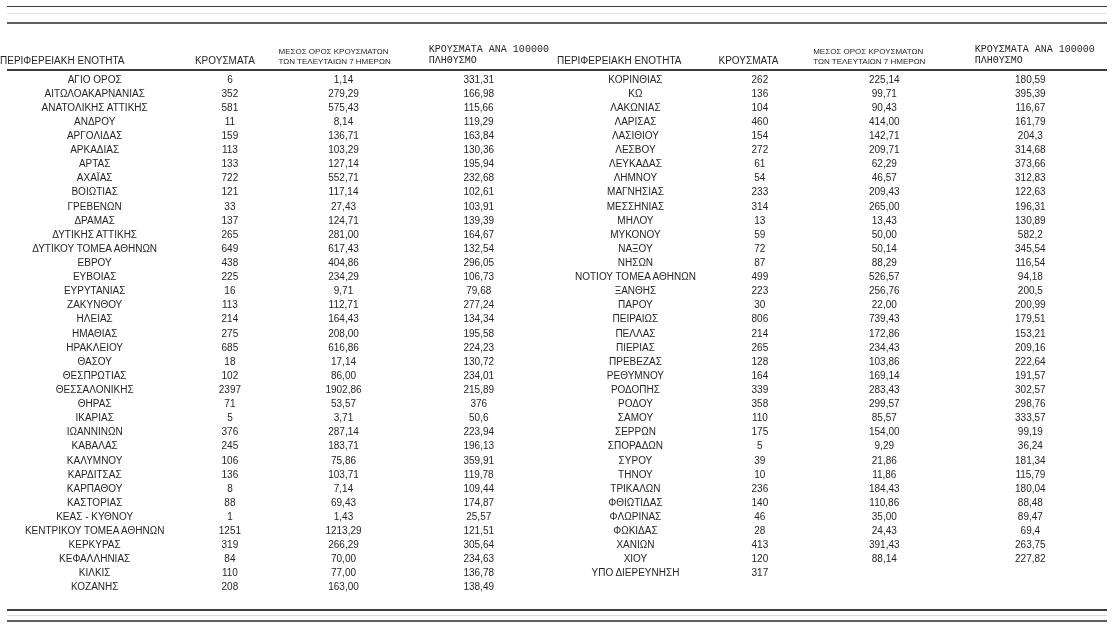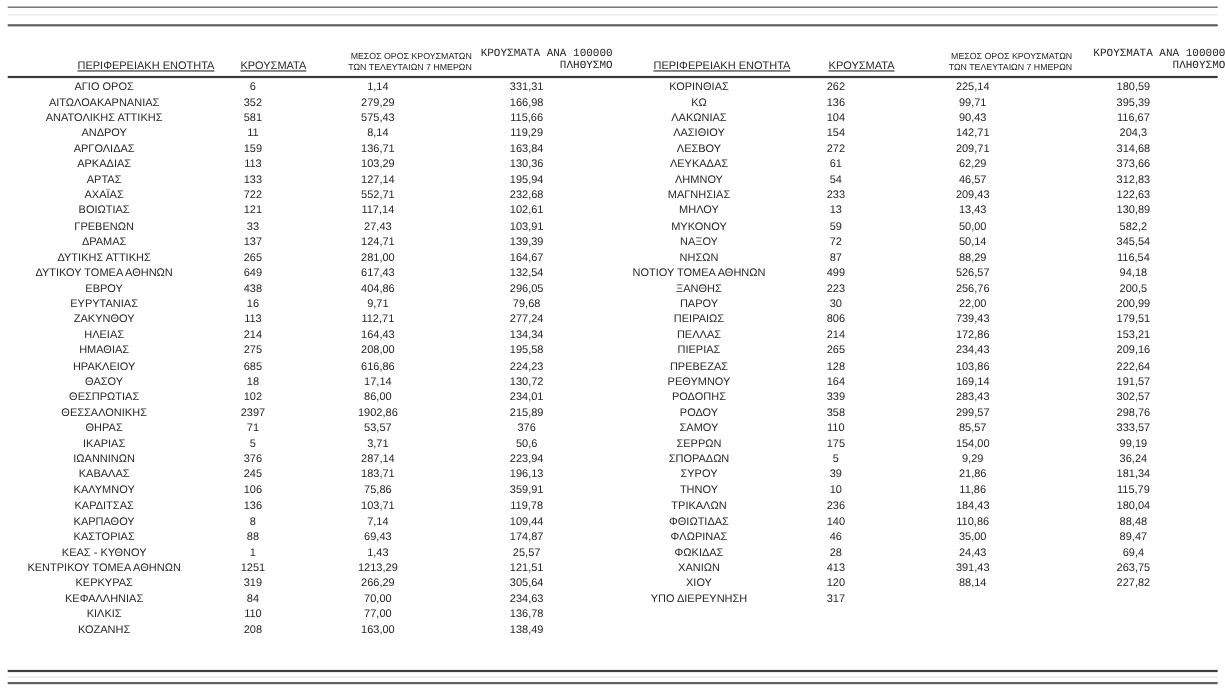--- a/index.html
+++ b/index.html
@@ -25,24 +25,24 @@
   .half-right { left:557px; }
 
   .thead {
     position:absolute; top:36px; height:32px; left:0; right:0;
     display:grid; align-items:end;
   }
   .half-left  .thead, .half-left  .trow { grid-template-columns:35% 15% 27% 23%; }
   .half-right .thead, .half-right .trow { grid-template-columns:29% 17% 29% 25%; }
 
   .hcell {
-    text-align:right; white-space:nowrap;
+    text-align:left; white-space:nowrap;
     padding-bottom:2px; line-height:11px;
   }
-  .h-region, .h-cases { font-size:10px;text-decoration:underline; }
+  .h-region, .h-cases { font-size:10px; }
   .h-avg7    { font-size:8px;   line-height:9.5px; }
   .h-per100k { font-size:10px; line-height:11px;font-family:Liberation Mono, monospace; }
 
   .tbody { position:absolute; top:72px; left:0; right:16px; }
   .trow  { display:grid; height:14.12px; align-items:center; }
   .tcell { text-align:center; font-size:10px; white-space:nowrap; }
 </style>
 </head>
 <body>
 
@@ -148,20 +148,26 @@
           <div class="tcell">617,43</div>
           <div class="tcell">132,54</div>
         </div>
         <div class="trow">
           <div class="tcell">ΕΒΡΟΥ</div>
           <div class="tcell">438</div>
           <div class="tcell">404,86</div>
           <div class="tcell">296,05</div>
         </div>
         <div class="trow">
+          <div class="tcell">ΕΥΒΟΙΑΣ</div>
+          <div class="tcell">225</div>
+          <div class="tcell">234,29</div>
+          <div class="tcell">106,73</div>
+        </div>
+        <div class="trow">
           <div class="tcell">ΕΥΡΥΤΑΝΙΑΣ</div>
           <div class="tcell">16</div>
           <div class="tcell">9,71</div>
           <div class="tcell">79,68</div>
         </div>
         <div class="trow">
           <div class="tcell">ΖΑΚΥΝΘΟΥ</div>
           <div class="tcell">113</div>
           <div class="tcell">112,71</div>
           <div class="tcell">277,24</div>
@@ -315,20 +321,26 @@
           <div class="tcell">99,71</div>
           <div class="tcell">395,39</div>
         </div>
         <div class="trow">
           <div class="tcell">ΛΑΚΩΝΙΑΣ</div>
           <div class="tcell">104</div>
           <div class="tcell">90,43</div>
           <div class="tcell">116,67</div>
         </div>
         <div class="trow">
+          <div class="tcell">ΛΑΡΙΣΑΣ</div>
+          <div class="tcell">460</div>
+          <div class="tcell">414,00</div>
+          <div class="tcell">161,79</div>
+        </div>
+        <div class="trow">
           <div class="tcell">ΛΑΣΙΘΙΟΥ</div>
           <div class="tcell">154</div>
           <div class="tcell">142,71</div>
           <div class="tcell">204,3</div>
         </div>
         <div class="trow">
           <div class="tcell">ΛΕΣΒΟΥ</div>
           <div class="tcell">272</div>
           <div class="tcell">209,71</div>
           <div class="tcell">314,68</div>
@@ -345,20 +357,26 @@
           <div class="tcell">46,57</div>
           <div class="tcell">312,83</div>
         </div>
         <div class="trow">
           <div class="tcell">ΜΑΓΝΗΣΙΑΣ</div>
           <div class="tcell">233</div>
           <div class="tcell">209,43</div>
           <div class="tcell">122,63</div>
         </div>
         <div class="trow">
+          <div class="tcell">ΜΕΣΣΗΝΙΑΣ</div>
+          <div class="tcell">314</div>
+          <div class="tcell">265,00</div>
+          <div class="tcell">196,31</div>
+        </div>
+        <div class="trow">
           <div class="tcell">ΜΗΛΟΥ</div>
           <div class="tcell">13</div>
           <div class="tcell">13,43</div>
           <div class="tcell">130,89</div>
         </div>
         <div class="trow">
           <div class="tcell">ΜΥΚΟΝΟΥ</div>
           <div class="tcell">59</div>
           <div class="tcell">50,00</div>
           <div class="tcell">582,2</div>

